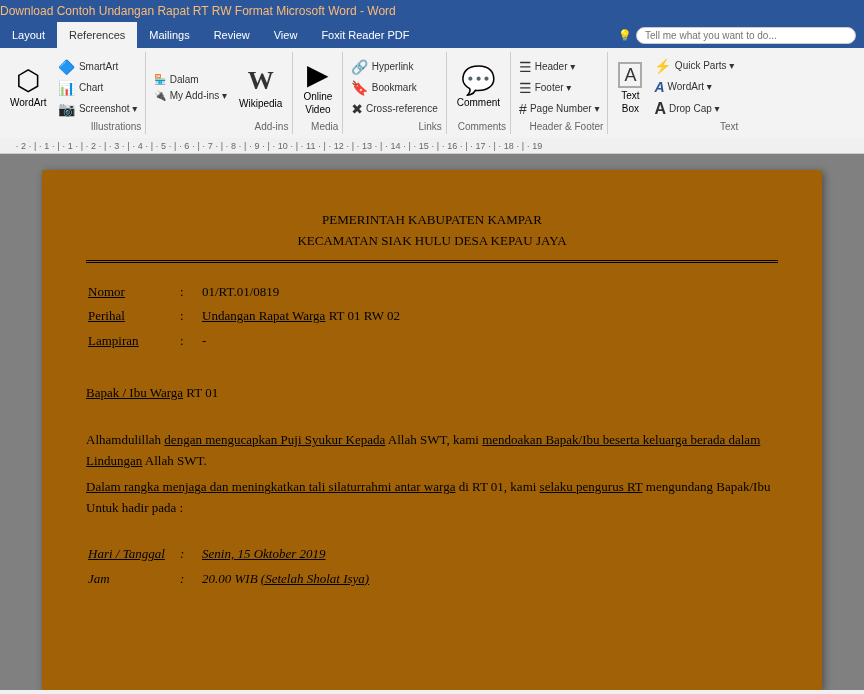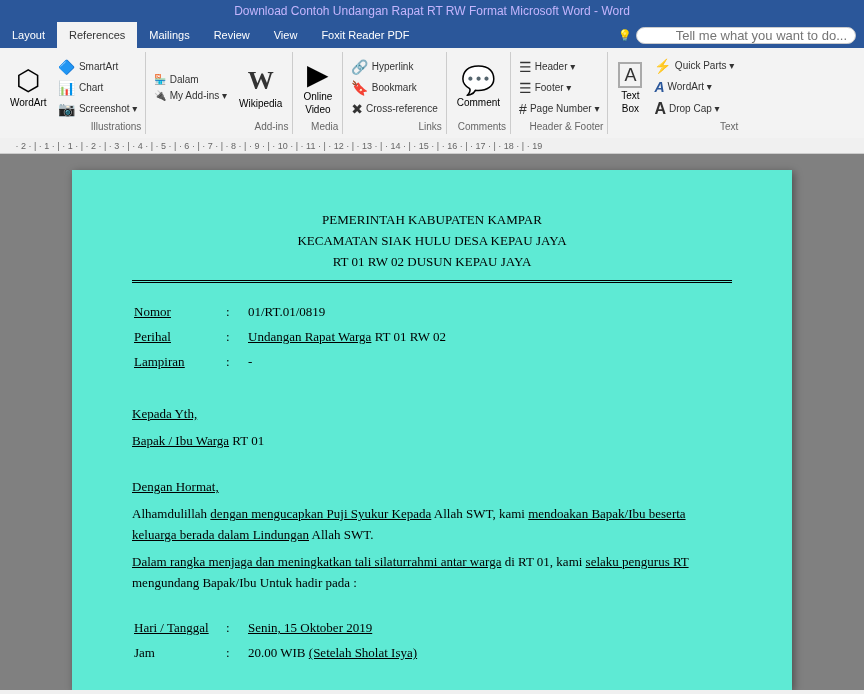--- a/index.html
+++ b/index.html
@@ -1,22 +1,21 @@
 <!DOCTYPE html>
 <html><head>
   <meta charset="utf-8">
   <style>
     * { margin: 0; padding: 0; box-sizing: border-box; }
     body { font-family: 'Segoe UI', Arial, sans-serif; font-size: 12px; background: #f0f0f0; width: 864px; height: 694px; overflow: hidden; }
 
     
     .title-bar {
       background: #2b579a;
-      color: #c4b5fd;
-      text-align: center;
+      color: #fdba74;
       font-size: 12px;
       padding: 3px 0;
       height: 22px;
       line-height: 16px;
     }
 
     .ribbon-tabs {
       display: flex;
       background: #2b579a;
       padding: 0;
@@ -81,24 +80,24 @@
     .doc-area {
       background: #808080;
       height: calc(694px - 22px - 116px - 16px - 4px);
       overflow-y: auto;
       display: flex;
       justify-content: center;
       padding: 16px 0;
     }
 
     .page {
-      background: #5eead4;
-      width: 720px;
+      background: #a16207;
+      width: 780px;
       min-height: 520px;
-      padding: 40px 60px;
+      padding: 40px 44px;
       box-shadow: 2px 2px 8px rgba(0,0,0,0.4);
       font-family: 'Times New Roman', Times, serif;
       font-size: 13px;
       line-height: 1.6;
       color: #000;
     }
 
     .page-header {
       text-align: center;
       margin-bottom: 8px;
@@ -153,20 +152,21 @@
 
     .details-table {
       width: 100%;
       margin-top: 8px;
     }
 
     .details-table td {
       padding: 1px 0;
       font-size: 13px;
       vertical-align: top;
+      font-style: italic;
     }
 
     .details-table .label {
       width: 90px;
     }
 
     .details-table .colon {
       width: 20px;
     }
 
@@ -218,21 +218,21 @@
   <div class="ribbon-tab">Layout</div>
   <div class="ribbon-tab active">References</div>
   <div class="ribbon-tab">Mailings</div>
   <div class="ribbon-tab">Review</div>
   <div class="ribbon-tab">View</div>
   <div class="ribbon-tab">Foxit Reader PDF</div>
   <div style="flex:1; background:#2b579a;"></div>
 
   <div style="display:flex;align-items:center;background:#2b579a;padding:2px 8px;">
     <span style="color:white;font-size:11px;margin-right:4px;">💡</span>
-    <input class="tell-me-input" style="height: 17px; font-size: 13px; text-align: right;" placeholder="Tell me what you want to do...">
+    <input class="tell-me-input" style="height: 17px; font-size: 10px;" placeholder="Tell me what you want to do...">
   </div>
 </div>
 
 <div class="ribbon-content">
 
   <div class="ribbon-section">
     <div class="ribbon-section-inner">
       <div class="large-btn">
         <span class="large-icon">⬡</span>
         <span>WordArt</span>
@@ -370,21 +370,20 @@
     &nbsp;&nbsp;&nbsp;· 2 · | · 1 · | · 1 · | · 2 · | · 3 · | · 4 · | · 5 · | · 6 · | · 7 · | · 8 · | · 9 · | · 10 · | · 11 · | · 12 · | · 13 · | · 14 · | · 15 · | · 16 · | · 17 · | · 18 · | · 19
   </span>
 </div>
 
 <div class="doc-area">
   <div class="page">
 
     <div class="page-header">
       <p>PEMERINTAH KABUPATEN KAMPAR</p>
       <p>KECAMATAN SIAK HULU DESA KEPAU JAYA</p>
-      <p class="header-bold">RT 01 RW 02 DUSUN KEPAU JAYA</p>
     </div>
     <div class="underline-thick"></div>
 
     <table class="letter-table">
       <tbody>
           <tr>
         <td class="label"><span class="underline">Nomor</span></td>
         <td class="colon">:</td>
         <td>01/RT.01/0819</td>
       </tr>
@@ -397,28 +396,26 @@
         <td class="label"><span class="underline">Lampiran</span></td>
         <td class="colon">:</td>
         <td>-</td>
       </tr>
     </tbody>
       </table>
 
     <div style="height:12px;"></div>
 
     <div class="letter-body">
-      <p><span class="underline">Kepada Yth,</span></p>
       <p><span class="underline">Bapak / Ibu Warga</span> RT 01</p>
     </div>
 
     <div style="height:12px;"></div>
 
     <div class="letter-body">
-      <p><span class="underline">Dengan Hormat,</span></p>
       <p>
         Alhamdulillah <span class="underline">dengan mengucapkan Puji Syukur Kepada</span> Allah SWT, kami <span class="underline">mendoakan Bapak/Ibu beserta keluarga berada dalam Lindungan</span> Allah SWT.
       </p>
       <p>
         <span class="underline">Dalam rangka menjaga dan meningkatkan tali silaturrahmi antar warga</span> di RT 01, kami <span class="underline">selaku pengurus RT</span> mengundang Bapak/Ibu Untuk hadir pada :
       </p>
     </div>
 
     <div style="height:8px;"></div>
 

